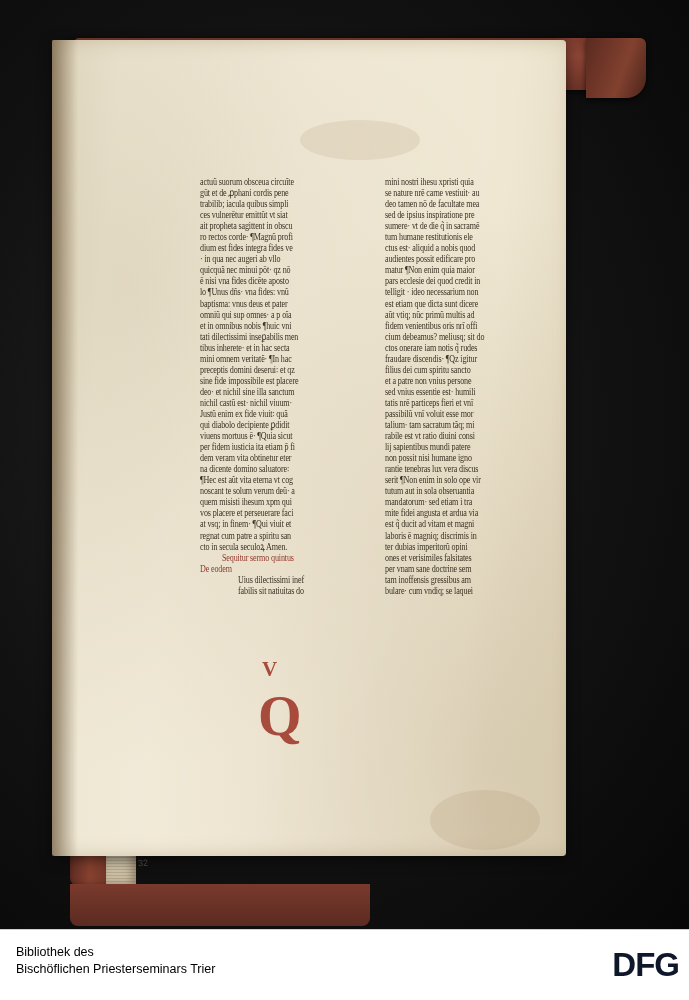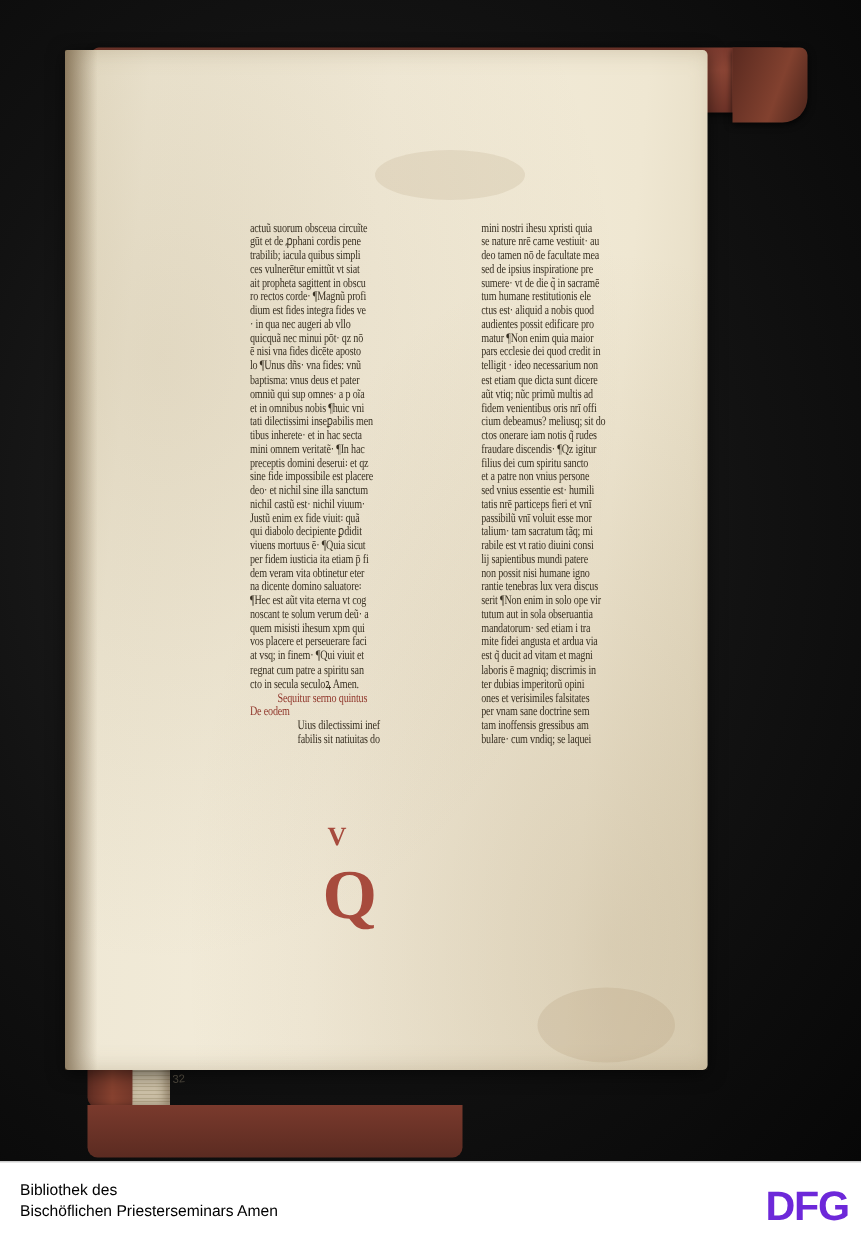--- a/index.html
+++ b/index.html
@@ -225,21 +225,21 @@
     color: #2a2a2a;
   }
   .dfg-logo {
     position: absolute;
     right: 10px;
     top: 16px;
     font-family: "Liberation Sans", sans-serif;
     font-weight: 700;
     font-size: 33px;
     letter-spacing: -1px;
-    color: #6d28d9;
+    color: #0f172a;
   }
 </style>
 </head>
 <body>
 
 <div id="page">
 
   <div class="backdrop"></div>
 
   <div class="book">
@@ -341,18 +341,18 @@
   </div>
 
   <div class="initial-v">V</div>
   <div class="initial-q">Q</div>
 
   <div class="pencil">32</div>
 
   <div class="credit">
     <div class="credit-left">
       <div>Bibliothek des</div>
-      <div>Bischöflichen Priesterseminars Amen</div>
+      <div>Bischöflichen Priesterseminars Trier</div>
     </div>
     <div class="dfg-logo">DFG</div>
   </div>
 
 </div>
 
 </body></html>

